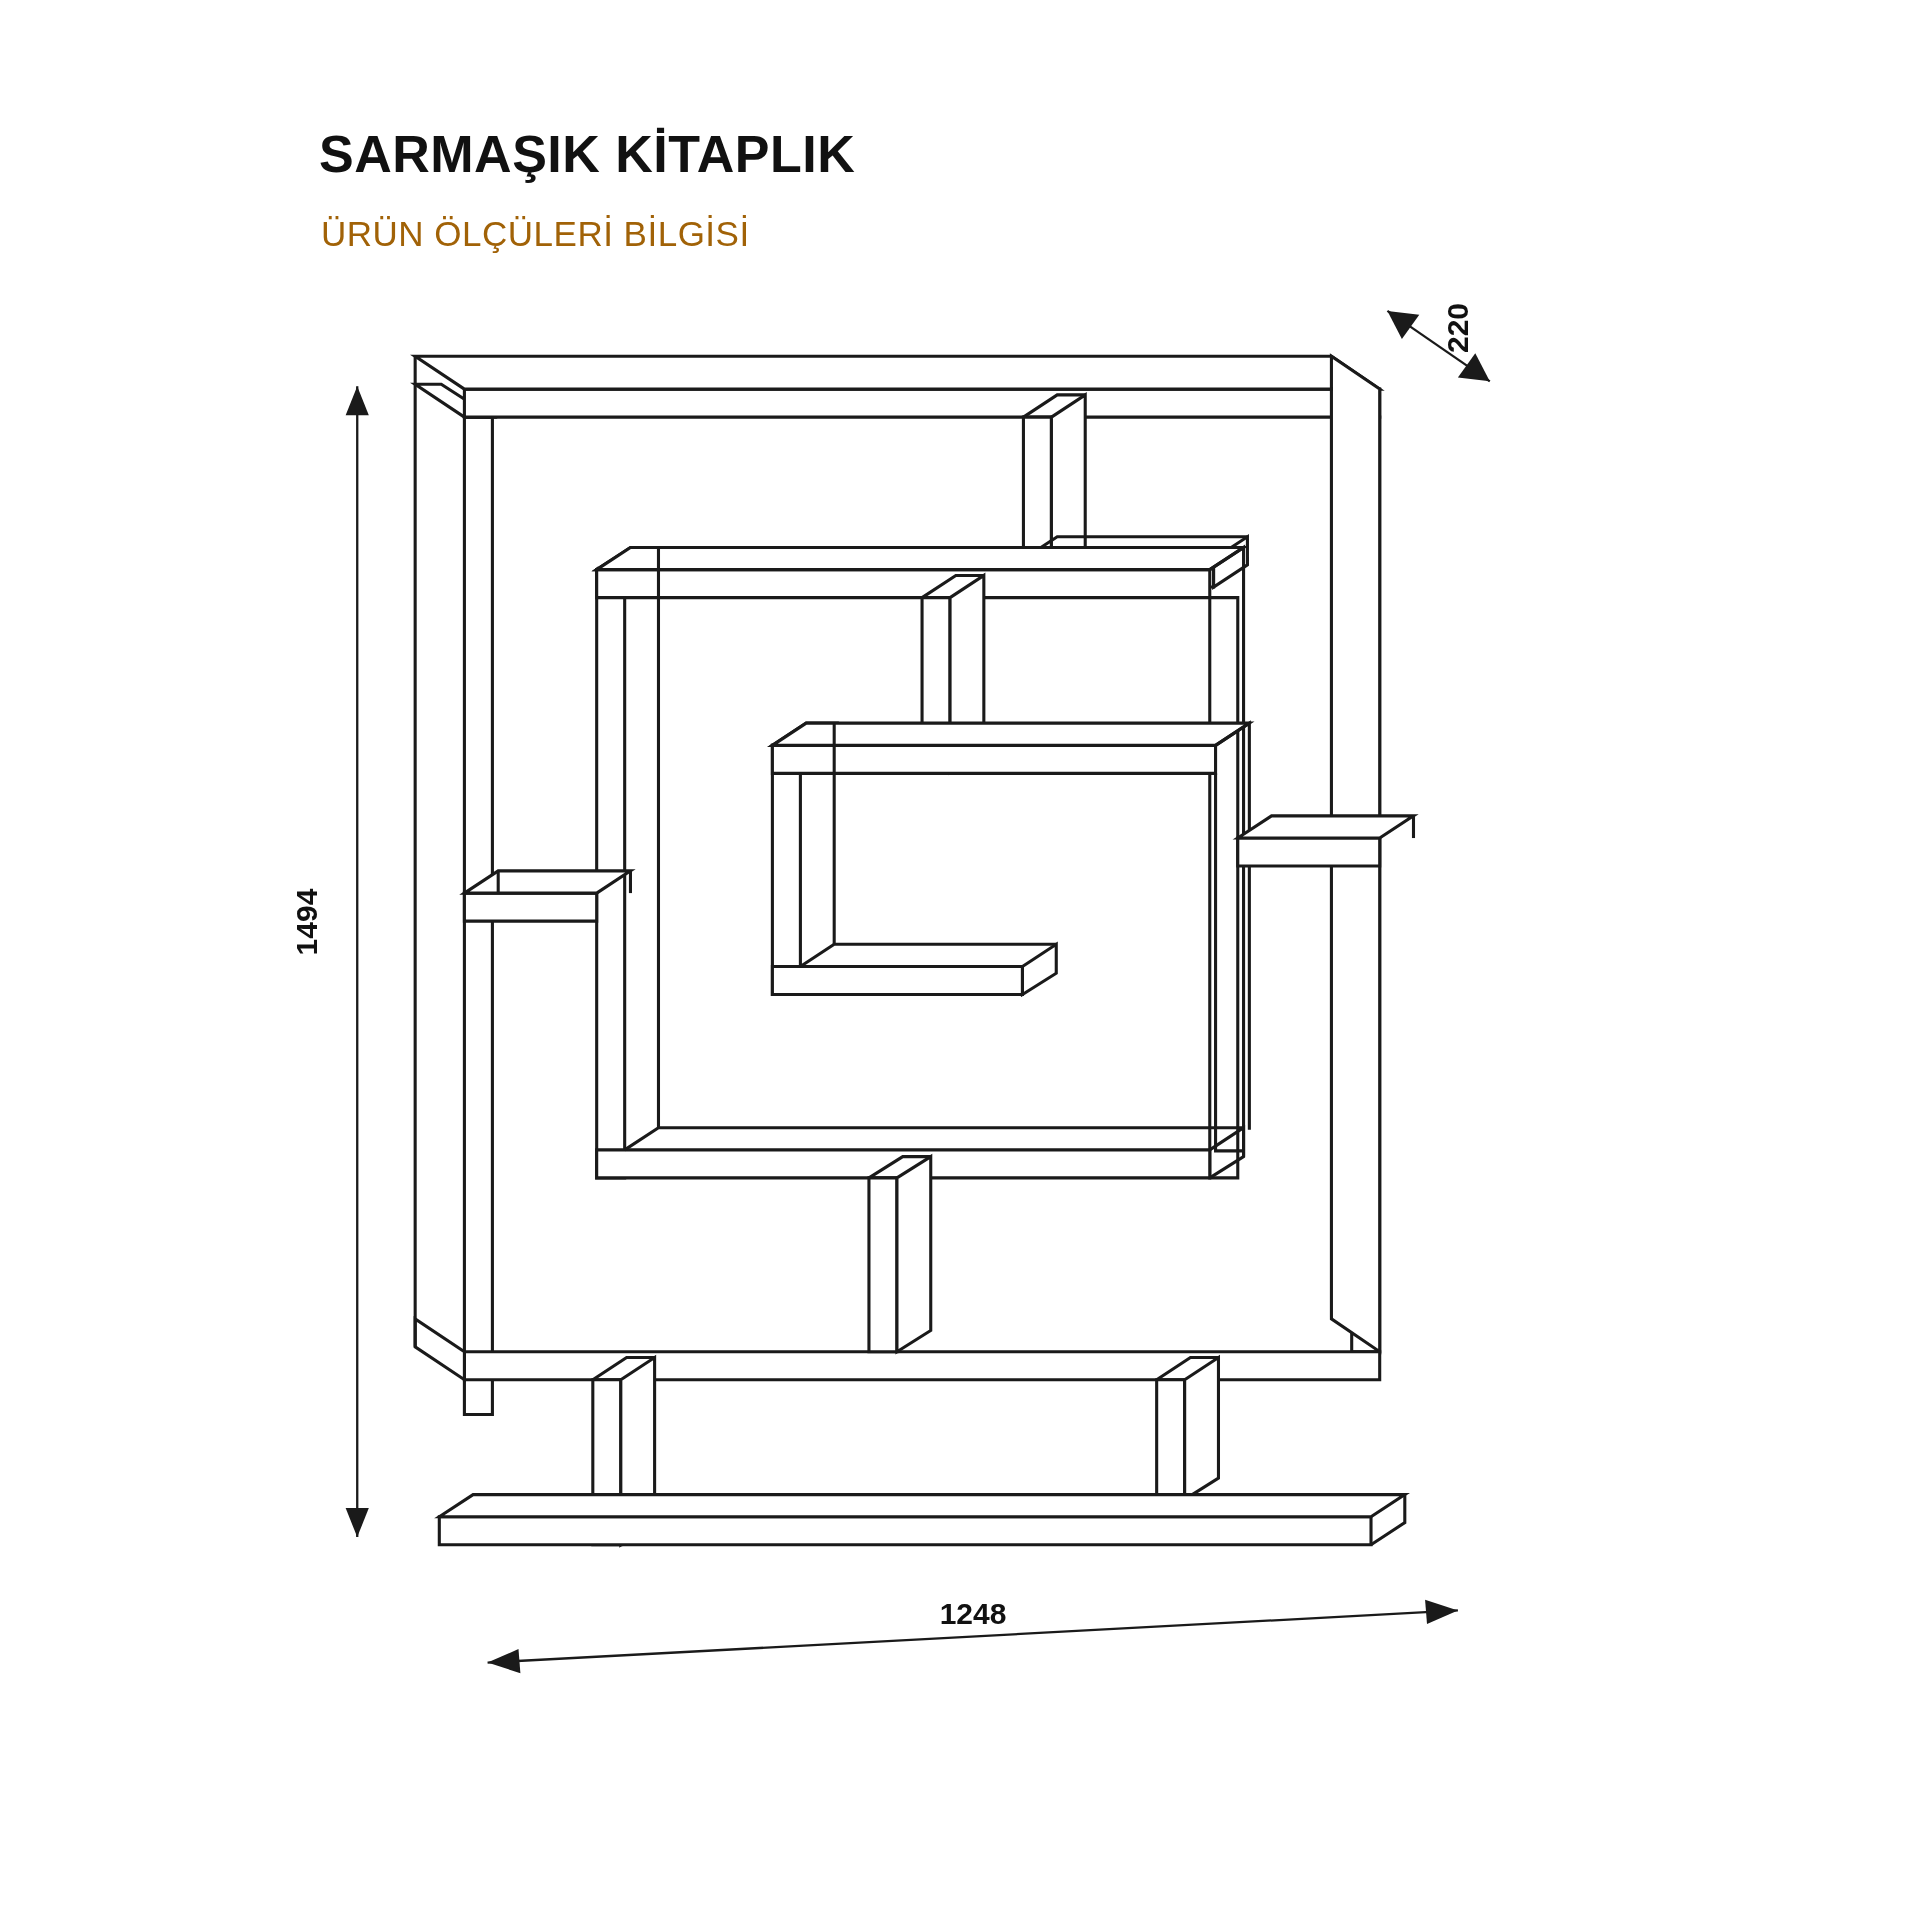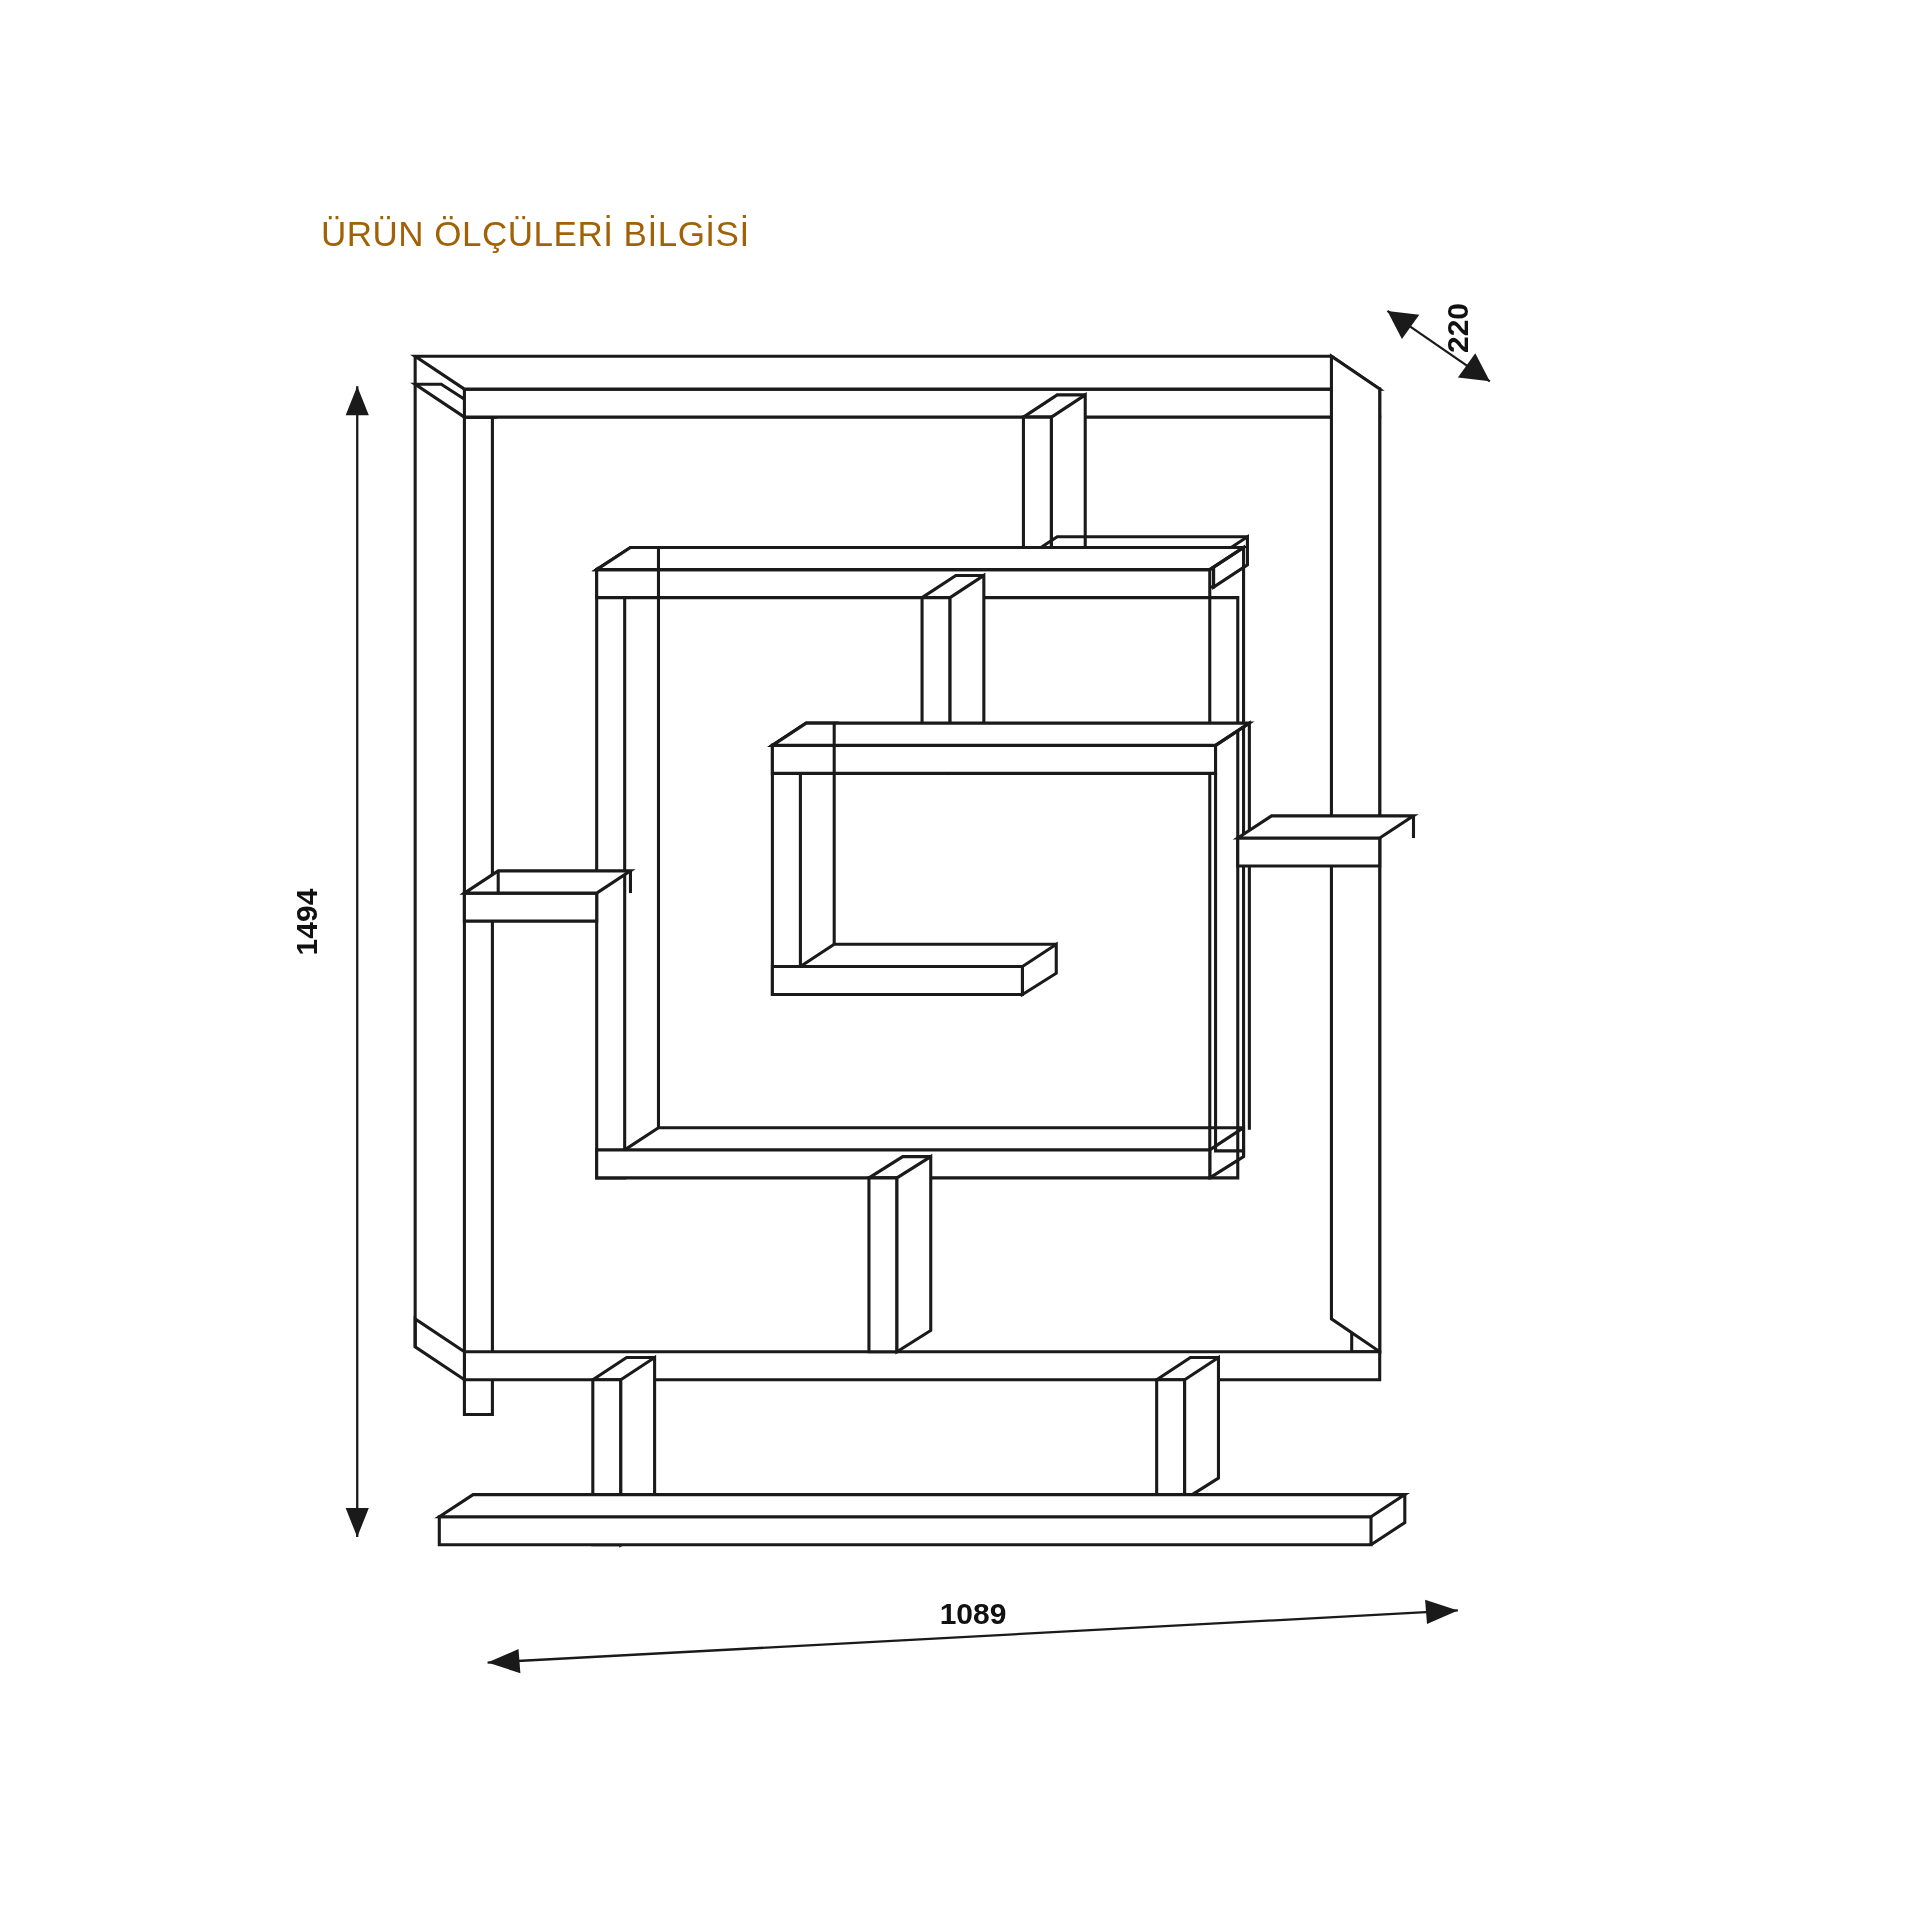--- a/index.html
+++ b/index.html
@@ -78,20 +78,21 @@
     left: 973px;
     top: 1614px;
     transform: translate(-50%, -50%);
   }
 </style>
 </head>
 <body>
 
 <div class="page">
 
+  <div class="title">SARMAŞIK KİTAPLIK</div>
   <div class="subtitle">ÜRÜN ÖLÇÜLERİ BİLGİSİ</div>
 
   <svg class="drawing" viewBox="0 0 2000 2000" xmlns="http://www.w3.org/2000/svg">
     <g fill="none" stroke="#1a1a1a" stroke-width="3.2" stroke-linejoin="miter" stroke-linecap="butt">
 
       <path d="M 481 432 L 481 1465 L 510 1465 L 510 432 Z" fill="#ffffff"></path>
 
       <path d="M 481 432 L 430 398 L 457 398 L 510 432 Z" fill="#ffffff"></path>
 
       <path d="M 481 432 L 1429 432 L 1429 403 L 481 403 Z" fill="#ffffff"></path>
@@ -181,17 +182,17 @@
       <path d="M 1543 395 L 1510 391 L 1528 366 Z" fill="#1a1a1a" stroke="none"></path>
 
       <path d="M 505 1722 L 1510 1668" stroke-width="2.4"></path>
       <path d="M 505 1722 L 537 1708 L 539 1733 Z" fill="#1a1a1a" stroke="none"></path>
       <path d="M 1510 1668 L 1478 1682 L 1476 1657 Z" fill="#1a1a1a" stroke="none"></path>
     </g>
   </svg>
 
   <div class="dim-label dim-height">1494</div>
   <div class="dim-label dim-depth">220</div>
-  <div class="dim-label dim-width">1089</div>
+  <div class="dim-label dim-width">1248</div>
 
 
 </div>
 
 
 </body></html>

